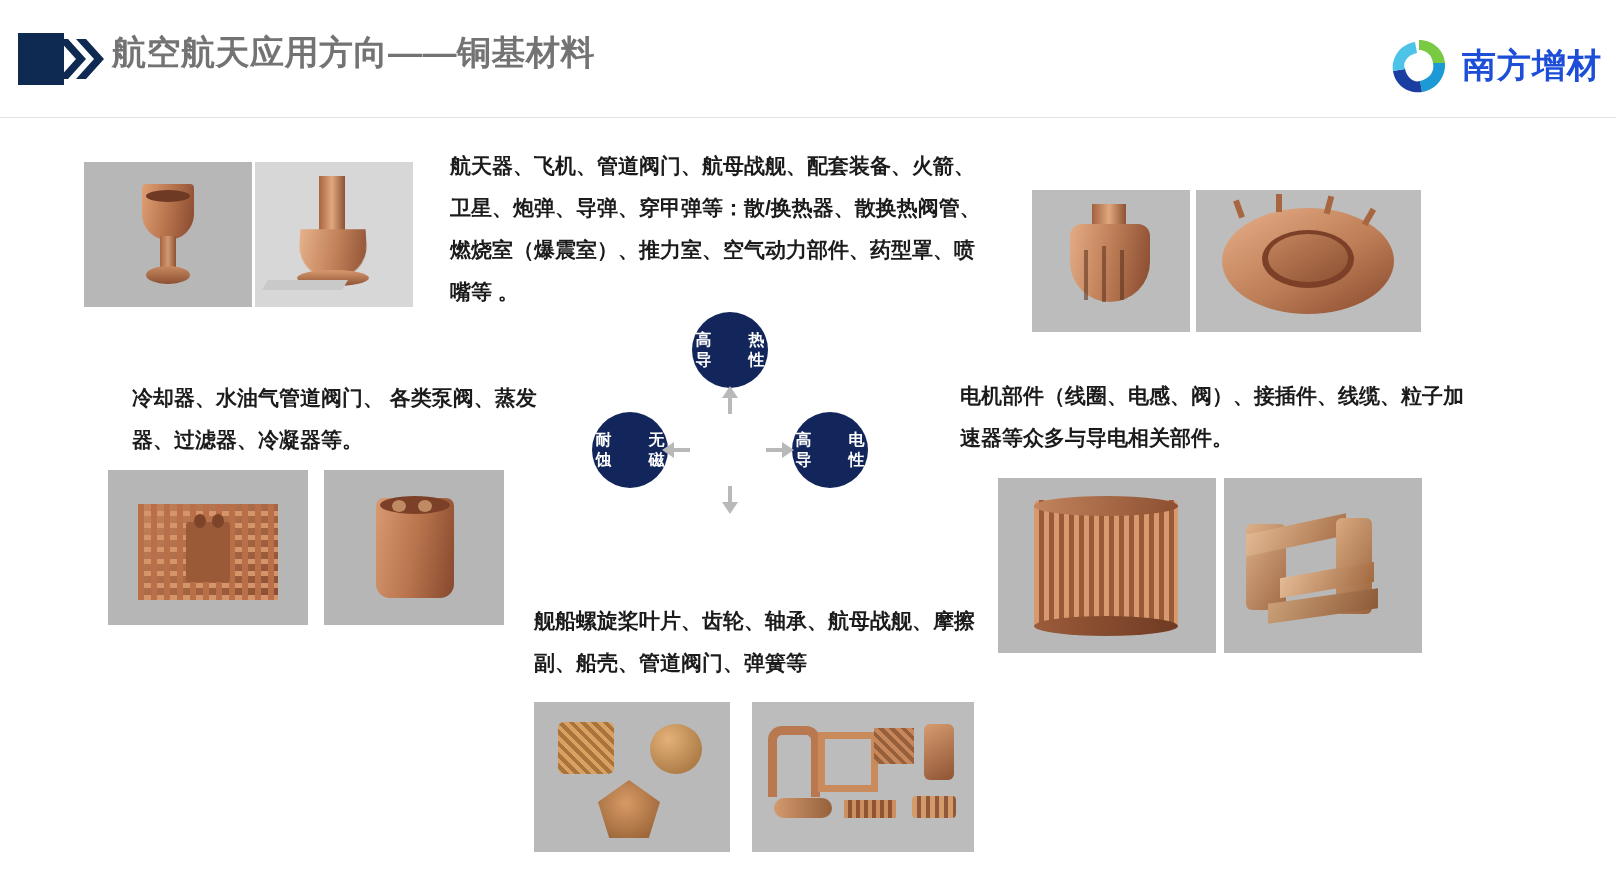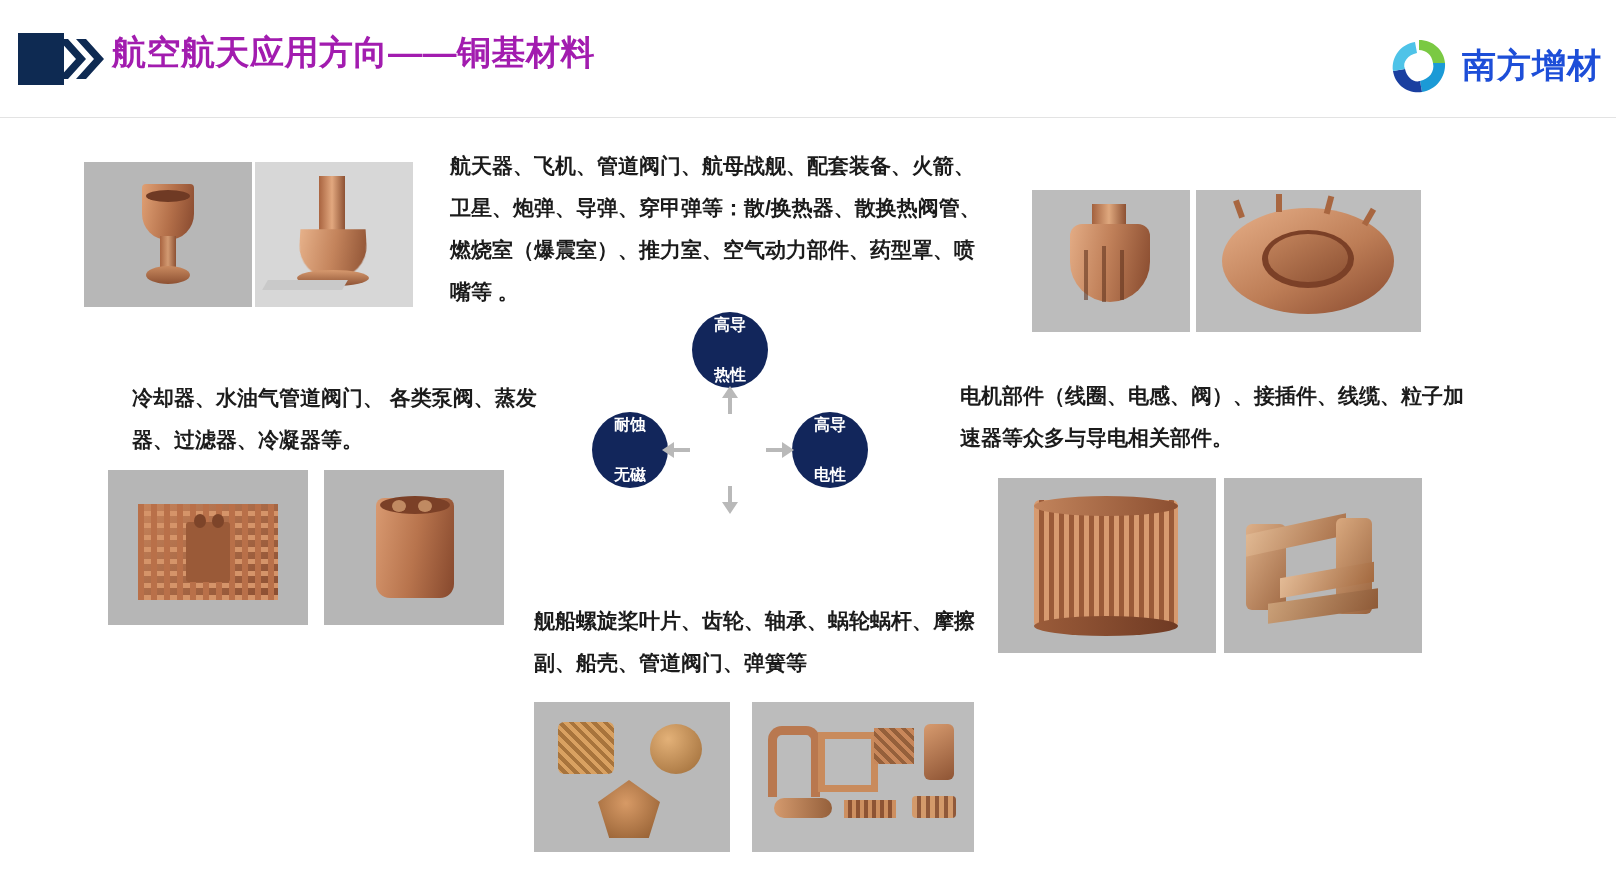--- a/index.html
+++ b/index.html
@@ -43,21 +43,21 @@
     top: 6px;
     width: 0; height: 0;
   }
   .chev-arrow svg { display:block; }
   .page-title {
     position: absolute;
     left: 112px;
     top: 30px;
     font-size: 34px;
     font-weight: bold;
-    color: #a21caf;
+    color: #737373;
     letter-spacing: 0.5px;
     white-space: nowrap;
   }
   .header-rule {
     position: absolute;
     left: 0;
     top: 117px;
     width: 1616px;
     height: 1px;
     background: #e3e3e3;
@@ -113,21 +113,21 @@
     top: 320px;
     width: 260px;
     height: 260px;
   }
   .node {
     position: absolute;
     border-radius: 50%;
     background: #12265b;
     color: #ffffff;
     display: flex;
-    flex-direction: column;
+    flex-direction: row;
     align-items: center;
     justify-content: center;
     font-size: 16px;
     font-weight: bold;
     line-height: 20px;
     text-align: center;
     gap: 30px;
   }
   .node span { display: block; }
   .node-center {
@@ -303,21 +303,21 @@
 
 <div class="photo" style="left:1224px; top:478px; width:198px; height:175px;">
   <div class="grad" style="background:#b8b8b8;"></div>
   <div style="position:absolute; left:22px; top:46px; width:40px; height:86px; border-radius:6px; background:linear-gradient(120deg,#ddb089,#a06a45);"></div>
   <div style="position:absolute; left:22px; top:46px; width:100px; height:22px; background:linear-gradient(120deg,#e0b892,#a87049); transform:skewY(-12deg);"></div>
   <div style="position:absolute; left:112px; top:40px; width:36px; height:96px; border-radius:6px; background:linear-gradient(120deg,#d9a97f,#97613c);"></div>
   <div style="position:absolute; left:56px; top:92px; width:94px; height:20px; background:linear-gradient(120deg,#e3bb96,#a3693f); transform:skewY(-10deg);"></div>
   <div style="position:absolute; left:44px; top:118px; width:110px; height:20px; background:linear-gradient(120deg,#caa078,#8e5a37); transform:skewY(-8deg);"></div>
 </div>
 
-<div class="para" style="left:534px; top:600px; width:470px;">舰船螺旋桨叶片、齿轮、轴承、蜗轮蜗杆、摩擦副、船壳、管道阀门、弹簧等</div>
+<div class="para" style="left:534px; top:600px; width:470px;">舰船螺旋桨叶片、齿轮、轴承、航母战舰、摩擦副、船壳、管道阀门、弹簧等</div>
 
 <div class="photo" style="left:534px; top:702px; width:196px; height:150px;">
   <div class="grad" style="background:#b9b9b9;"></div>
   <div style="position:absolute; left:24px; top:20px; width:56px; height:52px; border-radius:6px;
        background: repeating-linear-gradient(45deg,#d9a161 0 4px,#a8743c 4px 8px);"></div>
   <div style="position:absolute; left:116px; top:22px; width:52px; height:50px; border-radius:50%;
        background: radial-gradient(circle at 35% 30%, #e3b178, #9c6a36);"></div>
   <div style="position:absolute; left:64px; top:78px; width:62px; height:58px;
        background: radial-gradient(circle at 45% 40%, #d79a66, #8e5a2e);
        clip-path: polygon(50% 0,100% 38%,82% 100%,18% 100%,0 38%);"></div>

